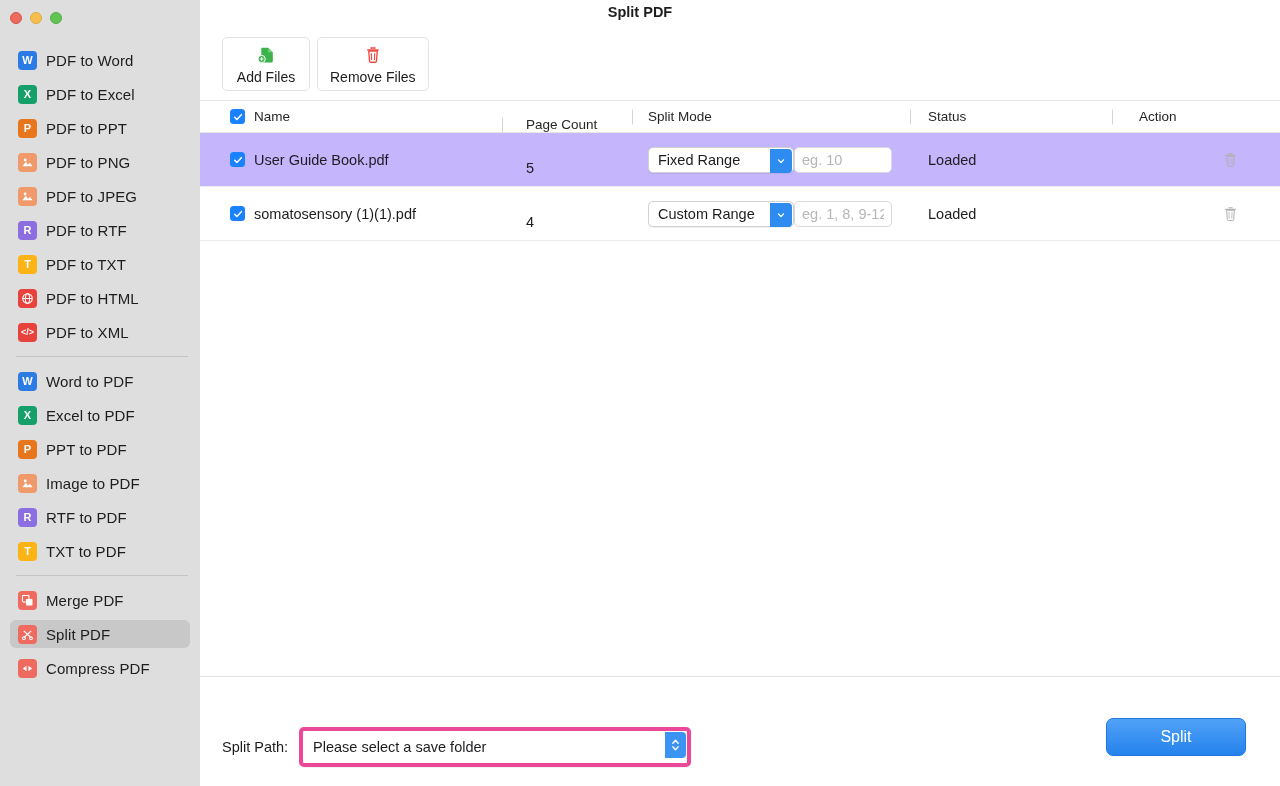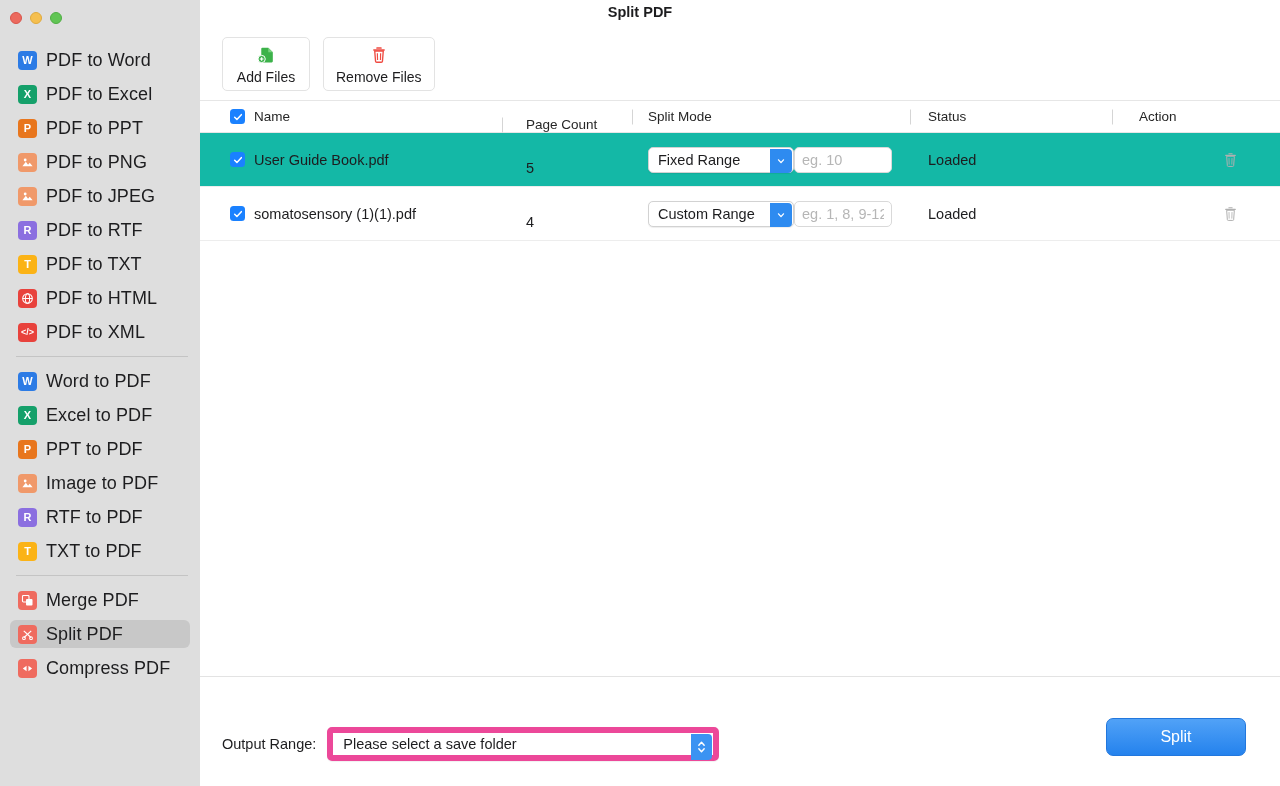--- a/index.html
+++ b/index.html
@@ -62,21 +62,21 @@
     align-items: center;
     justify-content: center;
     color: #fff;
     font-size: 11px;
     font-weight: bold;
     line-height: 1;
     overflow: hidden;
   }
   .nav-icon svg { display: block; }
   .nav-label {
-    font-size: 18px;
+    font-size: 15px;
     color: #1d1d1f;
     letter-spacing: 0.1px;
     white-space: nowrap;
     text-align: right;
   }
   .nav-sep {
     height: 1px;
     background: #c4c4c4;
     margin: 10px 12px 10px 16px;
   }
@@ -109,21 +109,21 @@
     line-height: 22px;
     padding-top: 1px;
   }
 
   #toolbar {
     height: 72px;
     flex: 0 0 72px;
     display: flex;
     align-items: center;
     padding-left: 22px;
-    gap: 13px;
+    gap: 7px;
   }
   .tool-btn {
     min-width: 88px;
     height: 54px;
     border: 1px solid #e3e3e3;
     border-radius: 5px;
     background: #ffffff;
     display: flex;
     flex-direction: column;
     align-items: center;
@@ -156,21 +156,21 @@
     height: 32px;
     flex: 0 0 32px;
     border-bottom: 1px solid #e6e6e6;
     background: #ffffff;
   }
   .data-row {
     height: 54px;
     flex: 0 0 54px;
     border-bottom: 1px solid #ededed;
   }
-  .data-row.alt { background: #14b8a6; }
+  .data-row.alt { background: #c4b5fd; }
 
   .cell { display: flex; align-items: center; height: 100%; position: relative; }
   .cell.sep::before {
     content: "";
     position: absolute;
     left: 0; top: 50%;
     transform: translateY(-50%);
     width: 1px; height: 14px;
     background: #d5d5d5;
   }
@@ -277,22 +277,22 @@
   }
   #output-label {
     font-size: 14.5px;
     color: #1d1d1f;
     margin-right: 11px;
     white-space: nowrap;
   }
   #path-select {
     position: relative;
     width: 392px;
-    height: 34px;
-    border: 6px solid #ec4899;
+    height: 40px;
+    border: 4px solid #ec4899;
     border-radius: 5px;
     background: #ffffff;
     display: flex;
     align-items: center;
     box-shadow: 0 0.5px 1px rgba(0,0,0,0.06);
     cursor: default;
   }
   #path-value {
     font-size: 14.5px;
     color: #1d1d1f;
@@ -601,21 +601,21 @@
             </svg>
           </span>
         </div>
       </div>
 
       <div id="table-body-fill"></div>
     </div>
 
     <div id="bottom-bar">
       <div id="output-row">
-        <span id="output-label">Output Range:</span>
+        <span id="output-label">Split Path:</span>
         <div id="path-select">
           <span id="path-value">Please select a save folder</span>
           <span id="path-stepper">
             <svg width="11" height="16" viewBox="0 0 12 18">
               <polyline points="3,7 6,3.6 9,7" fill="none" stroke="#fff" stroke-width="1.6" stroke-linecap="round" stroke-linejoin="round"></polyline>
               <polyline points="3,11 6,14.4 9,11" fill="none" stroke="#fff" stroke-width="1.6" stroke-linecap="round" stroke-linejoin="round"></polyline>
             </svg>
           </span>
         </div>
       </div>

